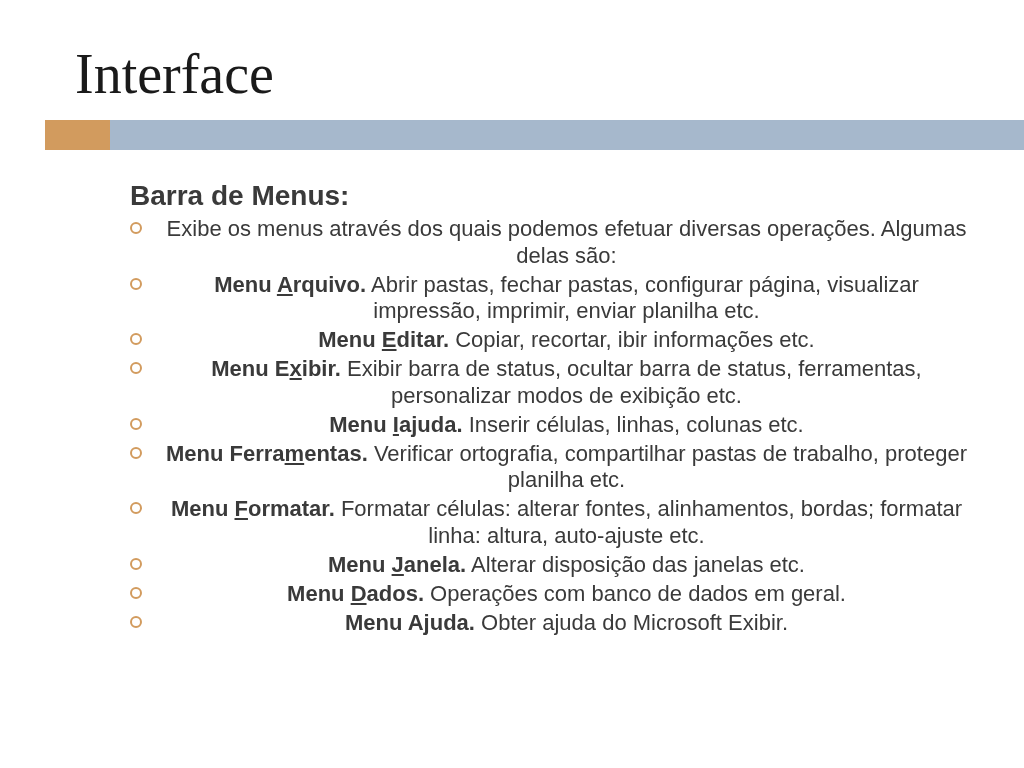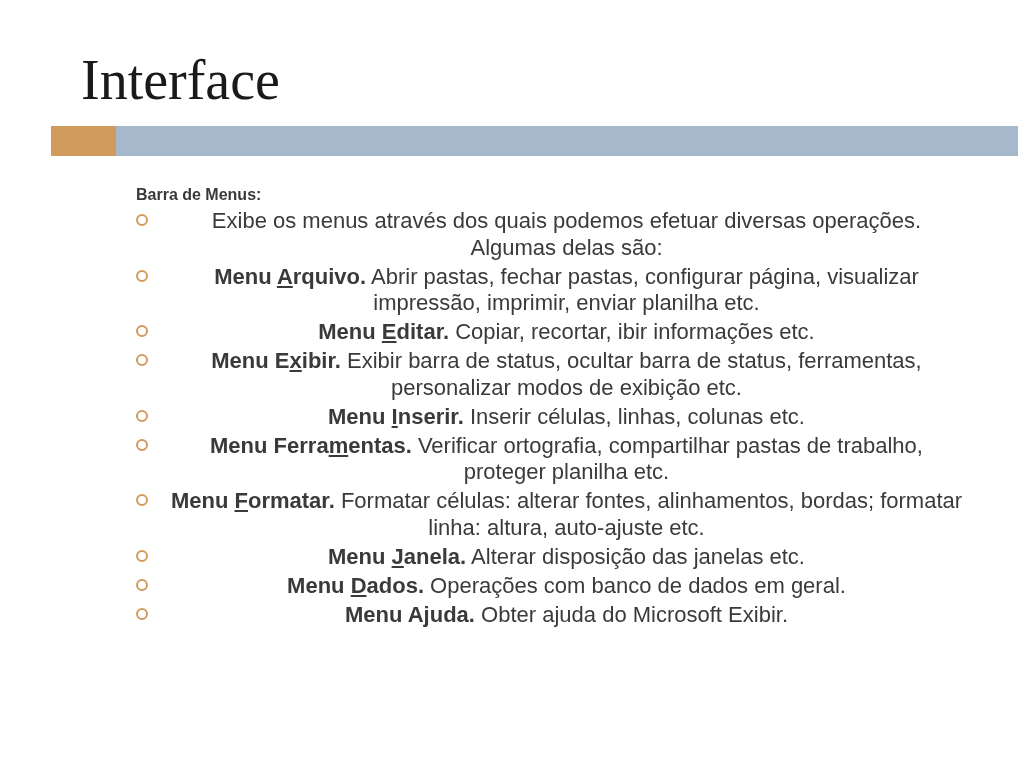--- a/index.html
+++ b/index.html
@@ -8,21 +8,21 @@
       height: 768px;
       background: #fff;
       font-family: Arial, Helvetica, sans-serif;
       color: #3a3a3a;
       position: relative;
       overflow: hidden;
     }
     .slide {
       width: 100%;
       height: 100%;
-      padding: 6px;
+      padding: 0;
     }
     .title {
       font-family: Georgia, 'Times New Roman', serif;
       font-size: 56px;
       color: #1a1a1a;
       padding: 42px 0 14px 75px;
       font-weight: normal;
     }
     .banner {
       display: flex;
@@ -35,21 +35,21 @@
     }
     .banner-right {
       flex: 1;
       background: #a6b8cc;
     }
     .content {
       padding: 30px 55px 0 130px;
     }
     .section-heading {
       font-weight: bold;
-      font-size: 16px;
+      font-size: 28px;
       margin-bottom: 4px;
     }
     ul.items {
       list-style: none;
       padding: 0;
     }
     ul.items li {
       position: relative;
       padding-left: 34px;
       font-size: 22px;
@@ -100,21 +100,21 @@
 
       <li>
         <span class="b">Menu </span><span class="b u">E</span><span class="b">ditar.</span><span> Copiar, recortar, ibir informações etc.</span>
       </li>
 
       <li class="justify">
         <span class="b">Menu E</span><span class="b u">x</span><span class="b">ibir.</span><span> Exibir barra de status, ocultar barra de status, ferramentas, personalizar modos de exibição etc.</span>
       </li>
 
       <li>
-        <span class="b">Menu </span><span class="b u">I</span><span class="b">nserir.</span><span> Inserir células, linhas, colunas etc.</span>
+        <span class="b">Menu </span><span class="b u">I</span><span class="b">ajuda.</span><span> Inserir células, linhas, colunas etc.</span>
       </li>
 
       <li class="justify">
         <span class="b">Menu Ferra</span><span class="b u">m</span><span class="b">entas.</span><span> Verificar ortografia, compartilhar pastas de trabalho, proteger planilha etc.</span>
       </li>
 
       <li class="justify">
         <span class="b">Menu </span><span class="b u">F</span><span class="b">ormatar.</span><span> Formatar células: alterar fontes, alinhamentos, bordas; formatar linha: altura, auto-ajuste etc.</span>
       </li>
 

